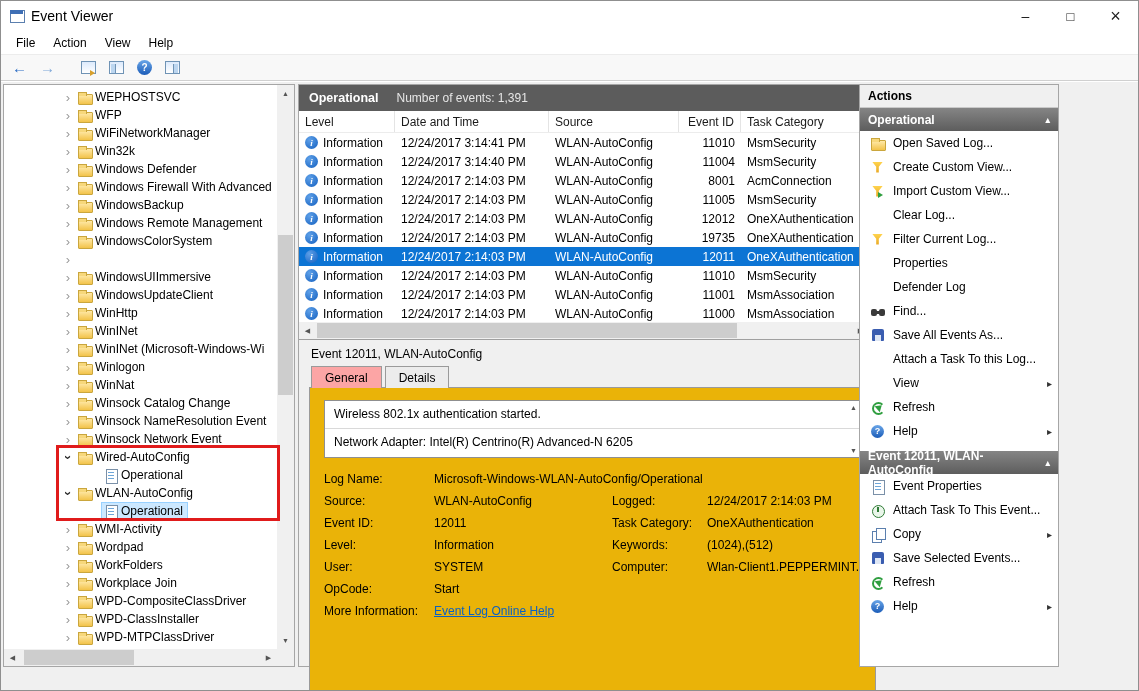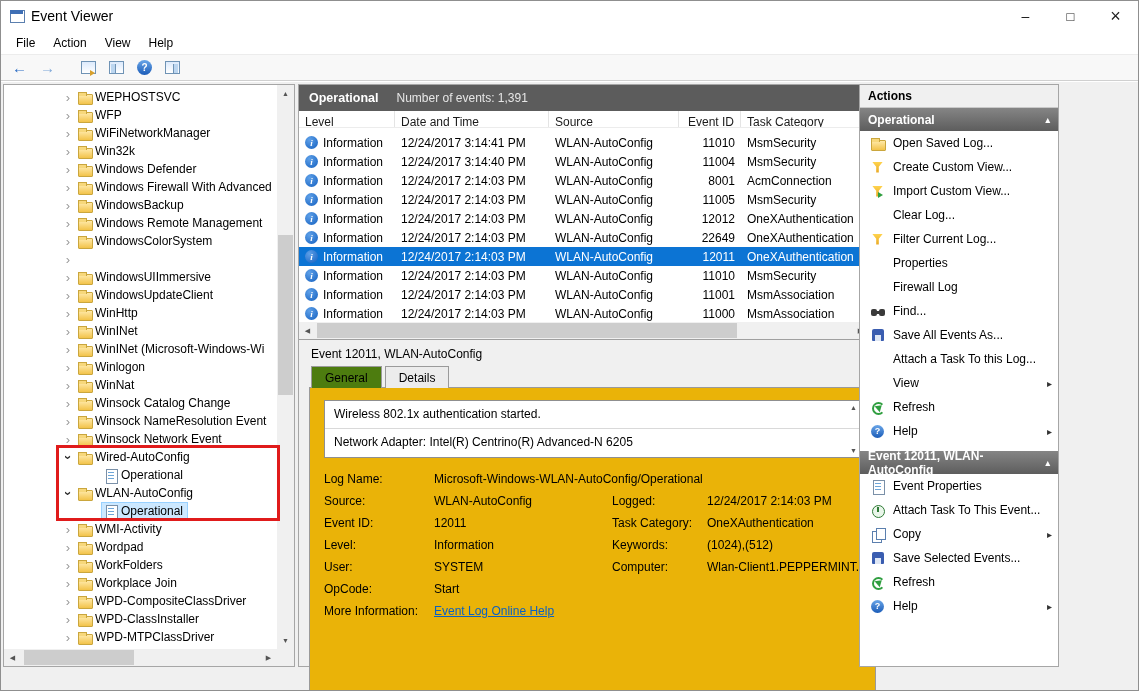--- a/index.html
+++ b/index.html
@@ -68,21 +68,21 @@
   .tree-vscroll .sb-thumb { left:1px; right:1px; top:150px; height:160px; }
   .tree-hscroll { left:0; right:17px; }
   .tree-hscroll .sb-right { right:0; }
   .tree-hscroll .sb-thumb { top:1px; bottom:1px; left:20px; width:110px; }
 
   
   .center-header { height:26px; background:#5c5c5c; color:#fff; display:flex; align-items:center; padding-left:10px; }
   .h-title { font-weight:bold; font-size:12.5px; }
   .h-count { margin-left:18px; color:#e6e6e6; }
   .list-area { position:relative; height:229px; background:#fff; border-bottom:1px solid #9f9f9f; }
-  .header-row { height:17px; display:flex; border-bottom:1px solid #ececec; padding-right:17px; color:#1a1a1a; }
+  .header-row { height:22px; display:flex; border-bottom:1px solid #ececec; padding-right:17px; color:#1a1a1a; }
   .hcell { border-right:1px solid #e4e4e4; padding:4px 6px 0; white-space:nowrap; overflow:hidden; }
   .c-level { width:96px; } .c-date { width:154px; } .c-source { width:130px; }
   .c-id { width:62px; text-align:right; } .c-task { flex:1; }
   .rows { position:absolute; top:22px; left:0; right:17px; bottom:17px; overflow:hidden; }
   .row { height:19px; display:flex; align-items:center; }
   .row .col { padding:0 6px; white-space:nowrap; overflow:hidden; }
   .col.c-level { display:flex; align-items:center; gap:5px; }
   .info-icon { width:13px; height:13px; flex:0 0 13px; border-radius:50%; position:relative; background:radial-gradient(circle at 35% 30%, #5ea0e8, #1460c0); }
   .info-icon::before { content:"i"; position:absolute; inset:0; display:flex; align-items:center; justify-content:center; color:#fff; font:italic bold 9px "Liberation Serif", serif; }
   .row.selected { background:#0c74d4; color:#fff; }
@@ -93,21 +93,21 @@
   .list-hscroll .sb-right { right:0; }
   .list-hscroll .sb-thumb { top:1px; bottom:1px; left:18px; width:420px; }
 
   
   .details { position:absolute; top:255px; left:0; right:0; bottom:0; background:#f0f0f0; padding:0 10px; }
   .details-caption { height:26px; display:flex; align-items:center; padding:2px 2px 0; }
   .details-close { margin-left:auto; width:20px; text-align:center; }
   .details-close::before { content:"×"; font-size:16px; }
   .tabs { display:flex; padding-left:2px; position:relative; z-index:2; }
   .tab { padding:4px 13px 3px; border:1px solid #9a9a9a; border-bottom:none; background:#ececec; margin-right:3px; }
-  .tab.active { background:#4d7c0f; }
+  .tab.active { background:#fca5a5; }
   .tab-page { border:1px solid #9a9a9a; margin-top:-1px; height:328px; background:#eab308; }
   .desc-box { position:relative; margin:12px 14px 14px; height:58px; background:#fff; border:1px solid #8f8f8f; padding:6px 24px 4px 9px; }
   .desc-line { white-space:nowrap; overflow:hidden; }
   .desc-divider { border-top:1px solid #d9d9d9; margin:7px -24px 6px -9px; }
   .desc-up { position:absolute; right:3px; top:3px; color:#555; font-size:7px; }
   .desc-up::before { content:"▲"; }
   .desc-down { position:absolute; right:3px; bottom:3px; color:#555; font-size:7px; }
   .desc-down::before { content:"▼"; }
   .fields { display:grid; grid-template-columns:110px 178px 95px 1fr; row-gap:8px; margin:8px 14px 0; }
   .span3 { grid-column:2 / 5; }
@@ -526,21 +526,21 @@
               <span class="col c-task">OneXAuthentication</span>
             </div>
 
             <div class="row">
               <span class="col c-level">
                 <span class="info-icon"></span>
                 <span>Information</span>
               </span>
               <span class="col c-date">12/24/2017 2:14:03 PM</span>
               <span class="col c-source">WLAN-AutoConfig</span>
-              <span class="col c-id">22649</span>
+              <span class="col c-id">19735</span>
               <span class="col c-task">OneXAuthentication</span>
             </div>
 
             <div class="row selected">
               <span class="col c-level">
                 <span class="info-icon"></span>
                 <span>Information</span>
               </span>
               <span class="col c-date">12/24/2017 2:14:03 PM</span>
               <span class="col c-source">WLAN-AutoConfig</span>
@@ -689,21 +689,21 @@
           </div>
 
           <div class="action-item">
             <span class="node-icon" data-icon="none"></span>
             <span class="action-label">Properties</span>
             <span class="arrow"></span>
           </div>
 
           <div class="action-item">
             <span class="node-icon" data-icon="none"></span>
-            <span class="action-label">Firewall Log</span>
+            <span class="action-label">Defender Log</span>
             <span class="arrow"></span>
           </div>
 
           <div class="action-item">
             <span class="node-icon" data-icon="find"></span>
             <span class="action-label">Find...</span>
             <span class="arrow"></span>
           </div>
 
           <div class="action-item">

